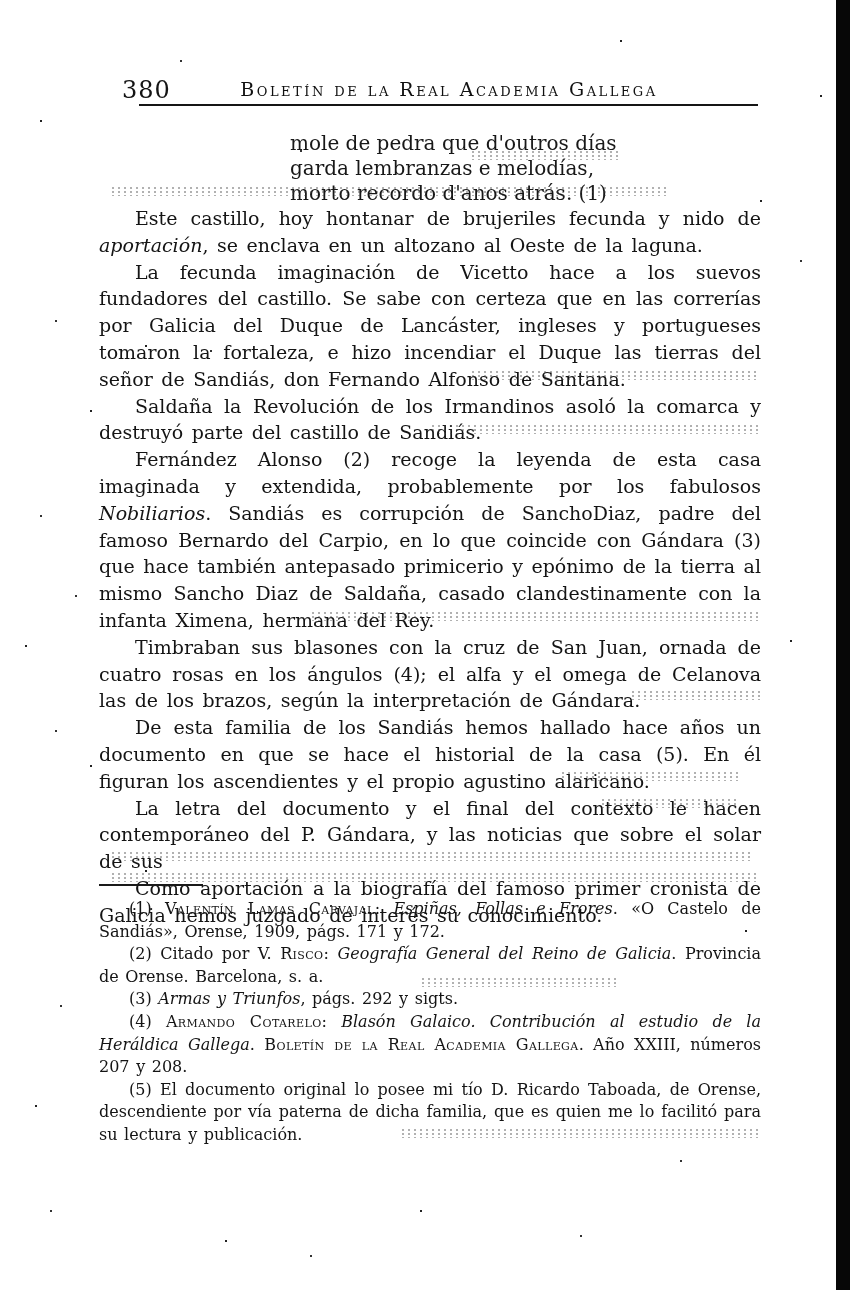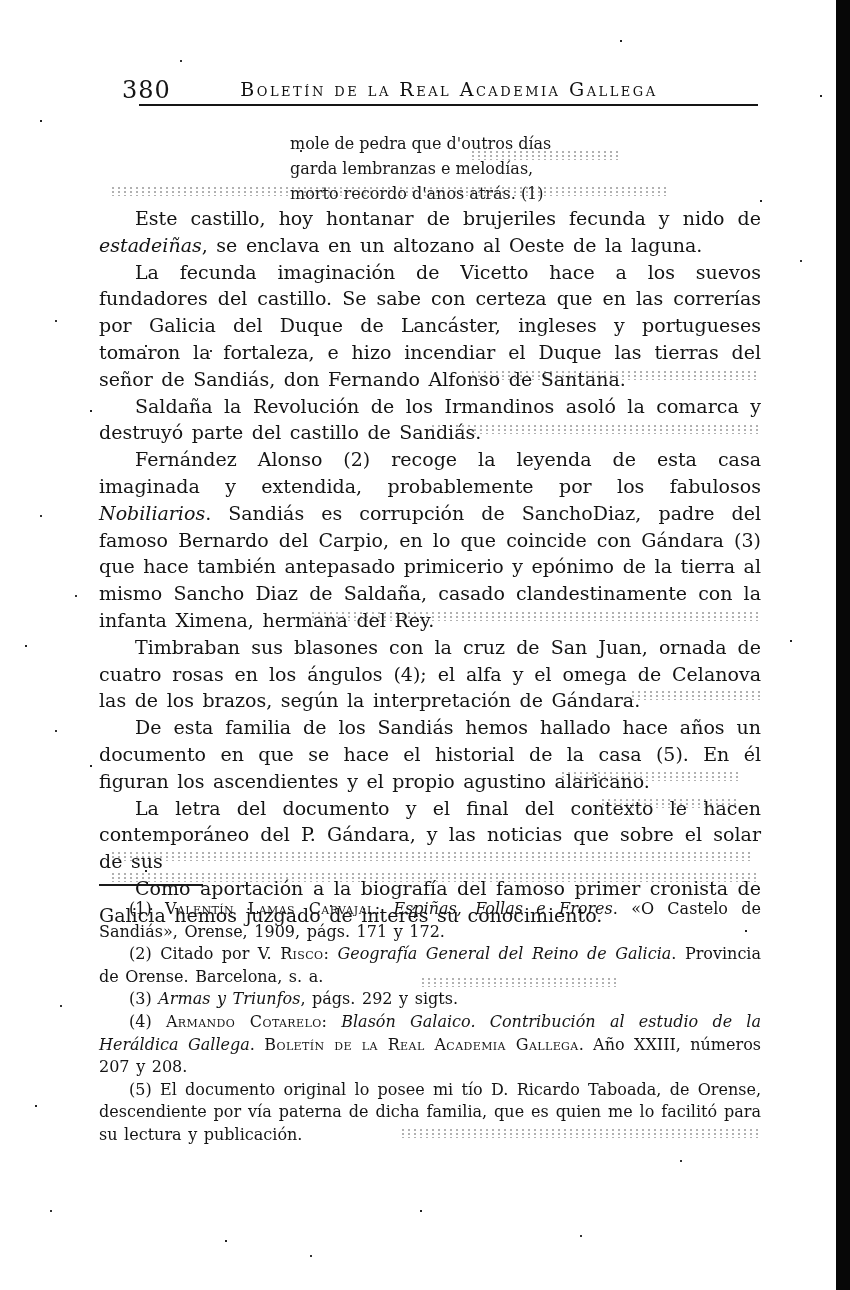--- a/index.html
+++ b/index.html
@@ -10,21 +10,21 @@
   }
   .page{position:absolute;inset:0;}
   
   .page-num{position:absolute;left:122px;top:76px;font-size:24px;letter-spacing:1px;}
   .journal-title{
     position:absolute;left:140px;top:78px;width:618px;text-align:center;
     font-size:19px;font-variant:small-caps;letter-spacing:2.5px;color:#101010;
   }
   .header-rule{position:absolute;left:139px;top:104px;width:619px;height:2px;background:#151515;}
   
-  .verse{position:absolute;left:290px;top:131px;font-size:16px;line-height:25px;color:#181818;}
+  .verse{position:absolute;left:290px;top:131px;font-size:20px;line-height:25px;color:#181818;}
   
   .body-text{
     position:absolute;left:99px;top:205px;width:662px;
     font-size:19px;line-height:26.8px;text-align:justify;word-spacing:2.5px;
   }
   .body-text p{margin:0;text-indent:36px;}
   
   .footnote-rule{position:absolute;left:99px;top:884px;width:104px;height:2px;background:#1a1a1a;}
   .footnotes{
     position:absolute;left:99px;top:898px;width:662px;
@@ -62,21 +62,21 @@
   <div class="journal-title">Boletín de la Real Academia Gallega</div>
   <div class="header-rule"></div>
 
   <div class="verse">
     <div>mole de pedra que d'outros días</div>
     <div>garda lembranzas e melodías,</div>
     <div>morto recordo d'anos atrás. (1)</div>
   </div>
 
   <div class="body-text" id="body-text">
-      <p><span>Este castillo, hoy hontanar de brujeriles fecunda y nido de </span><span class="seg-i">estadeiñas</span><span>, se enclava en un altozano al Oeste de la laguna.</span></p>
+      <p><span>Este castillo, hoy hontanar de brujeriles fecunda y nido de </span><span class="seg-i">aportación</span><span>, se enclava en un altozano al Oeste de la laguna.</span></p>
       <p><span>La fecunda imaginación de Vicetto hace a los suevos fundadores del castillo. Se sabe con certeza que en las correrías por Galicia del Duque de Lancáster, ingleses y portugueses tomaron la fortaleza, e hizo incendiar el Duque las tierras del señor de Sandiás, don Fernando Alfonso de Santana.</span></p>
       <p><span>Saldaña la Revolución de los Irmandinos asoló la comarca y destruyó parte del castillo de Sandiás.</span></p>
       <p><span>Fernández Alonso (2) recoge la leyenda de esta casa imaginada y extendida, probablemente por los fabulosos </span><span class="seg-i">Nobiliarios</span><span>. Sandiás es corrupción de SanchoDiaz, padre del famoso Bernardo del Carpio, en lo que coincide con Gándara (3) que hace también antepasado primicerio y epónimo de la tierra al mismo Sancho Diaz de Saldaña, casado clandestinamente con la infanta Ximena, hermana del Rey.</span></p>
       <p><span>Timbraban sus blasones con la cruz de San Juan, ornada de cuatro rosas en los ángulos (4); el alfa y el omega de Celanova las de los brazos, según la interpretación de Gándara.</span></p>
       <p><span>De esta familia de los Sandiás hemos hallado hace años un documento en que se hace el historial de la casa (5). En él figuran los ascendientes y el propio agustino alaricano.</span></p>
       <p><span>La letra del documento y el final del contexto le hacen contemporáneo del P. Gándara, y las noticias que sobre el solar de sus</span></p>
       <p><span>Como aportación a la biografía del famoso primer cronista de Galicia hemos juzgado de interés su conocimiento.</span></p>
     </div>
 
   <div class="footnote-rule"></div>

